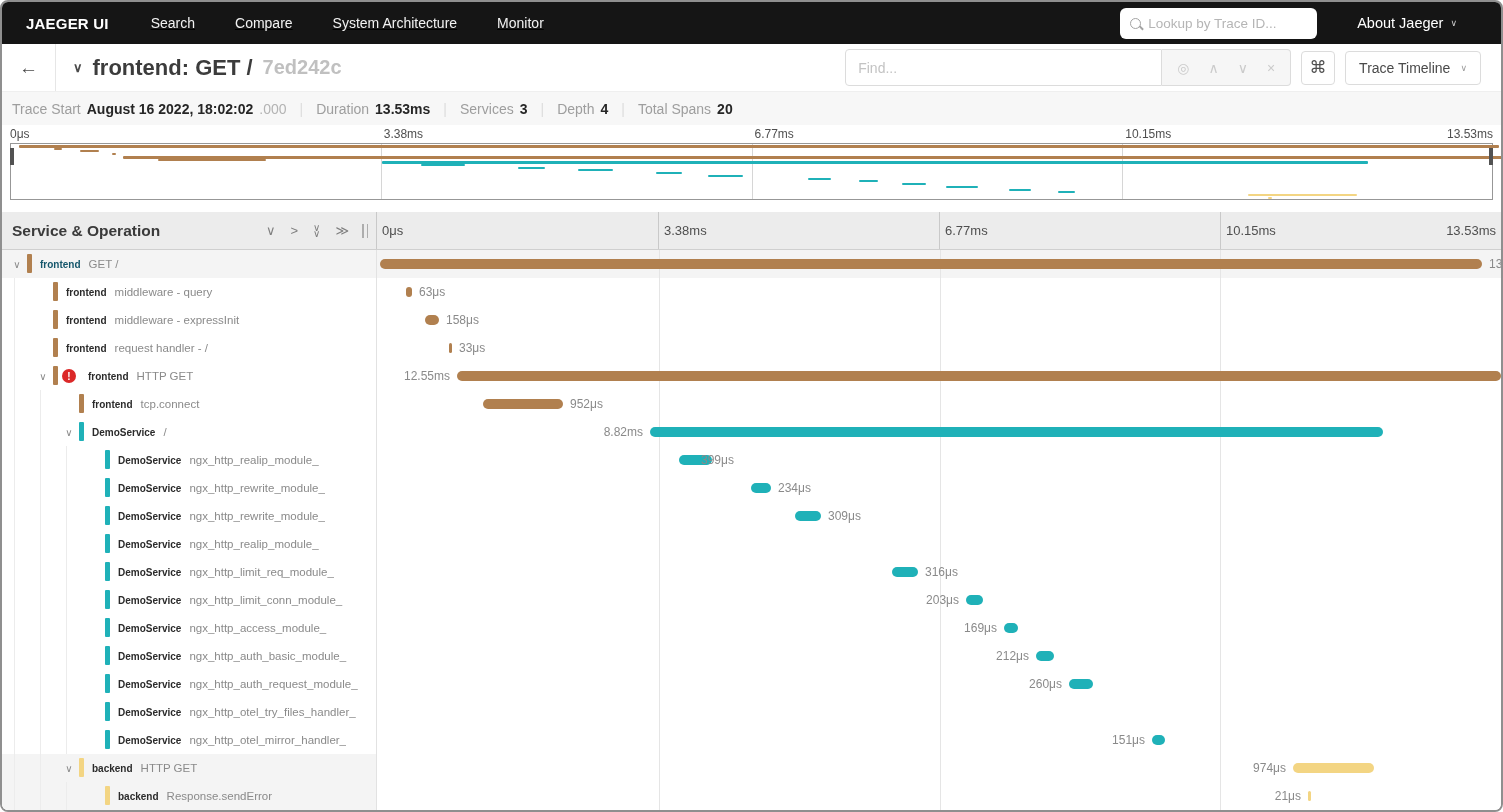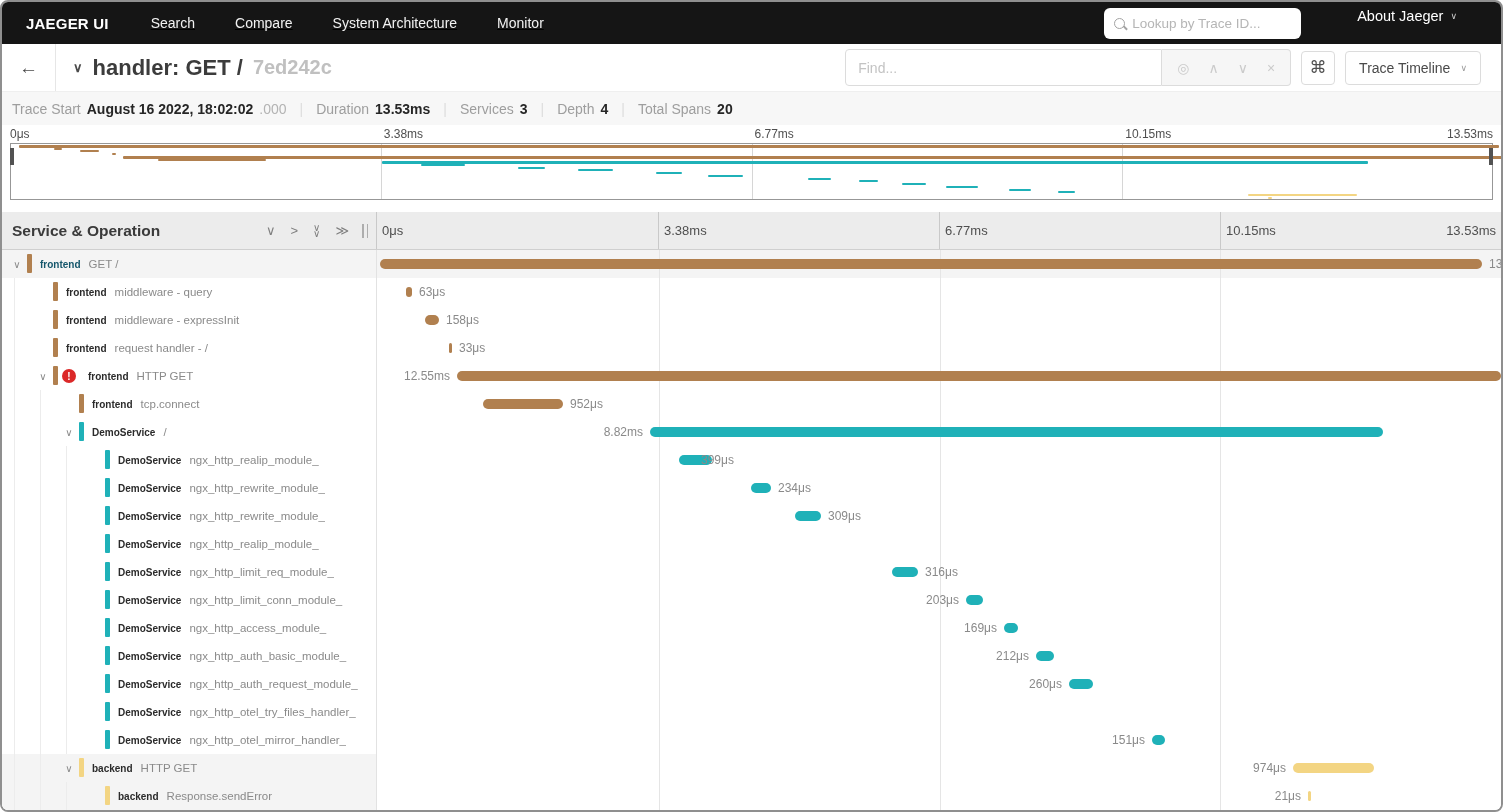--- a/index.html
+++ b/index.html
@@ -6,21 +6,21 @@
   html,body { background:#ffffff; }
   body { font-family: "Liberation Sans", sans-serif; }
 
   .screen { position:relative; width:1503px; height:812px; border:2px solid #8f8f8f;
             border-radius:8px; overflow:hidden; background:#fff; }
 
   
   .nav { height:42px; background:#151515; display:flex; align-items:center; padding:0 14px 0 24px; }
   .brand { color:#fff; font-size:15px; font-weight:700; letter-spacing:.2px; margin-right:22px; cursor:pointer; }
   .nav-item { color:#f2f2f2; font-size:14px; padding:0 20px; line-height:42px; cursor:pointer; }
-  .nav-right { margin-left:auto; display:flex; align-items:flex-start;gap:16px; }
+  .nav-right { margin-left:auto; display:flex; align-items:center; }
   .lookup { width:197px; height:31px; background:#fff; border-radius:6px; display:flex; align-items:center; padding:0 10px; }
   .mag { position:relative; width:11px; height:11px; border:1.5px solid #a3a3a3; border-radius:50%; flex:0 0 auto; }
   .mag::after { content:""; position:absolute; width:5px; height:1.5px; background:#a3a3a3;
                 right:-4px; bottom:-1px; transform:rotate(45deg); }
   .lookup input { border:none; outline:none; width:100%; margin-left:7px; font-size:13.5px; color:#444;
                   font-family:"Liberation Sans",sans-serif; background:transparent; }
   .lookup input::placeholder { color:#b5b5b5; }
   .about { color:#fff; font-size:14.5px; margin:0 30px 0 40px; display:flex; align-items:center; gap:7px; cursor:pointer; }
   .about .chev-sm { font-size:9px; color:#cfcfcf; }
 
@@ -122,21 +122,21 @@
         <span class="chev-sm">∨</span>
       </div>
     </div>
   </div>
 
   <div class="trace-header">
     <div class="back">
         <span>←</span>
       </div>
     <div class="title-chev">∨</div>
-    <div class="page-title">handler: GET /</div>
+    <div class="page-title">frontend: GET /</div>
     <div class="trace-id">7ed242c</div>
     <div class="find-group">
       <input class="find-input" placeholder="Find..." style="">
       <div class="find-addons">
         <span>◎</span>
         <span>∧</span>
         <span>∨</span>
         <span>×</span>
       </div>
       <div class="cmd-btn">

